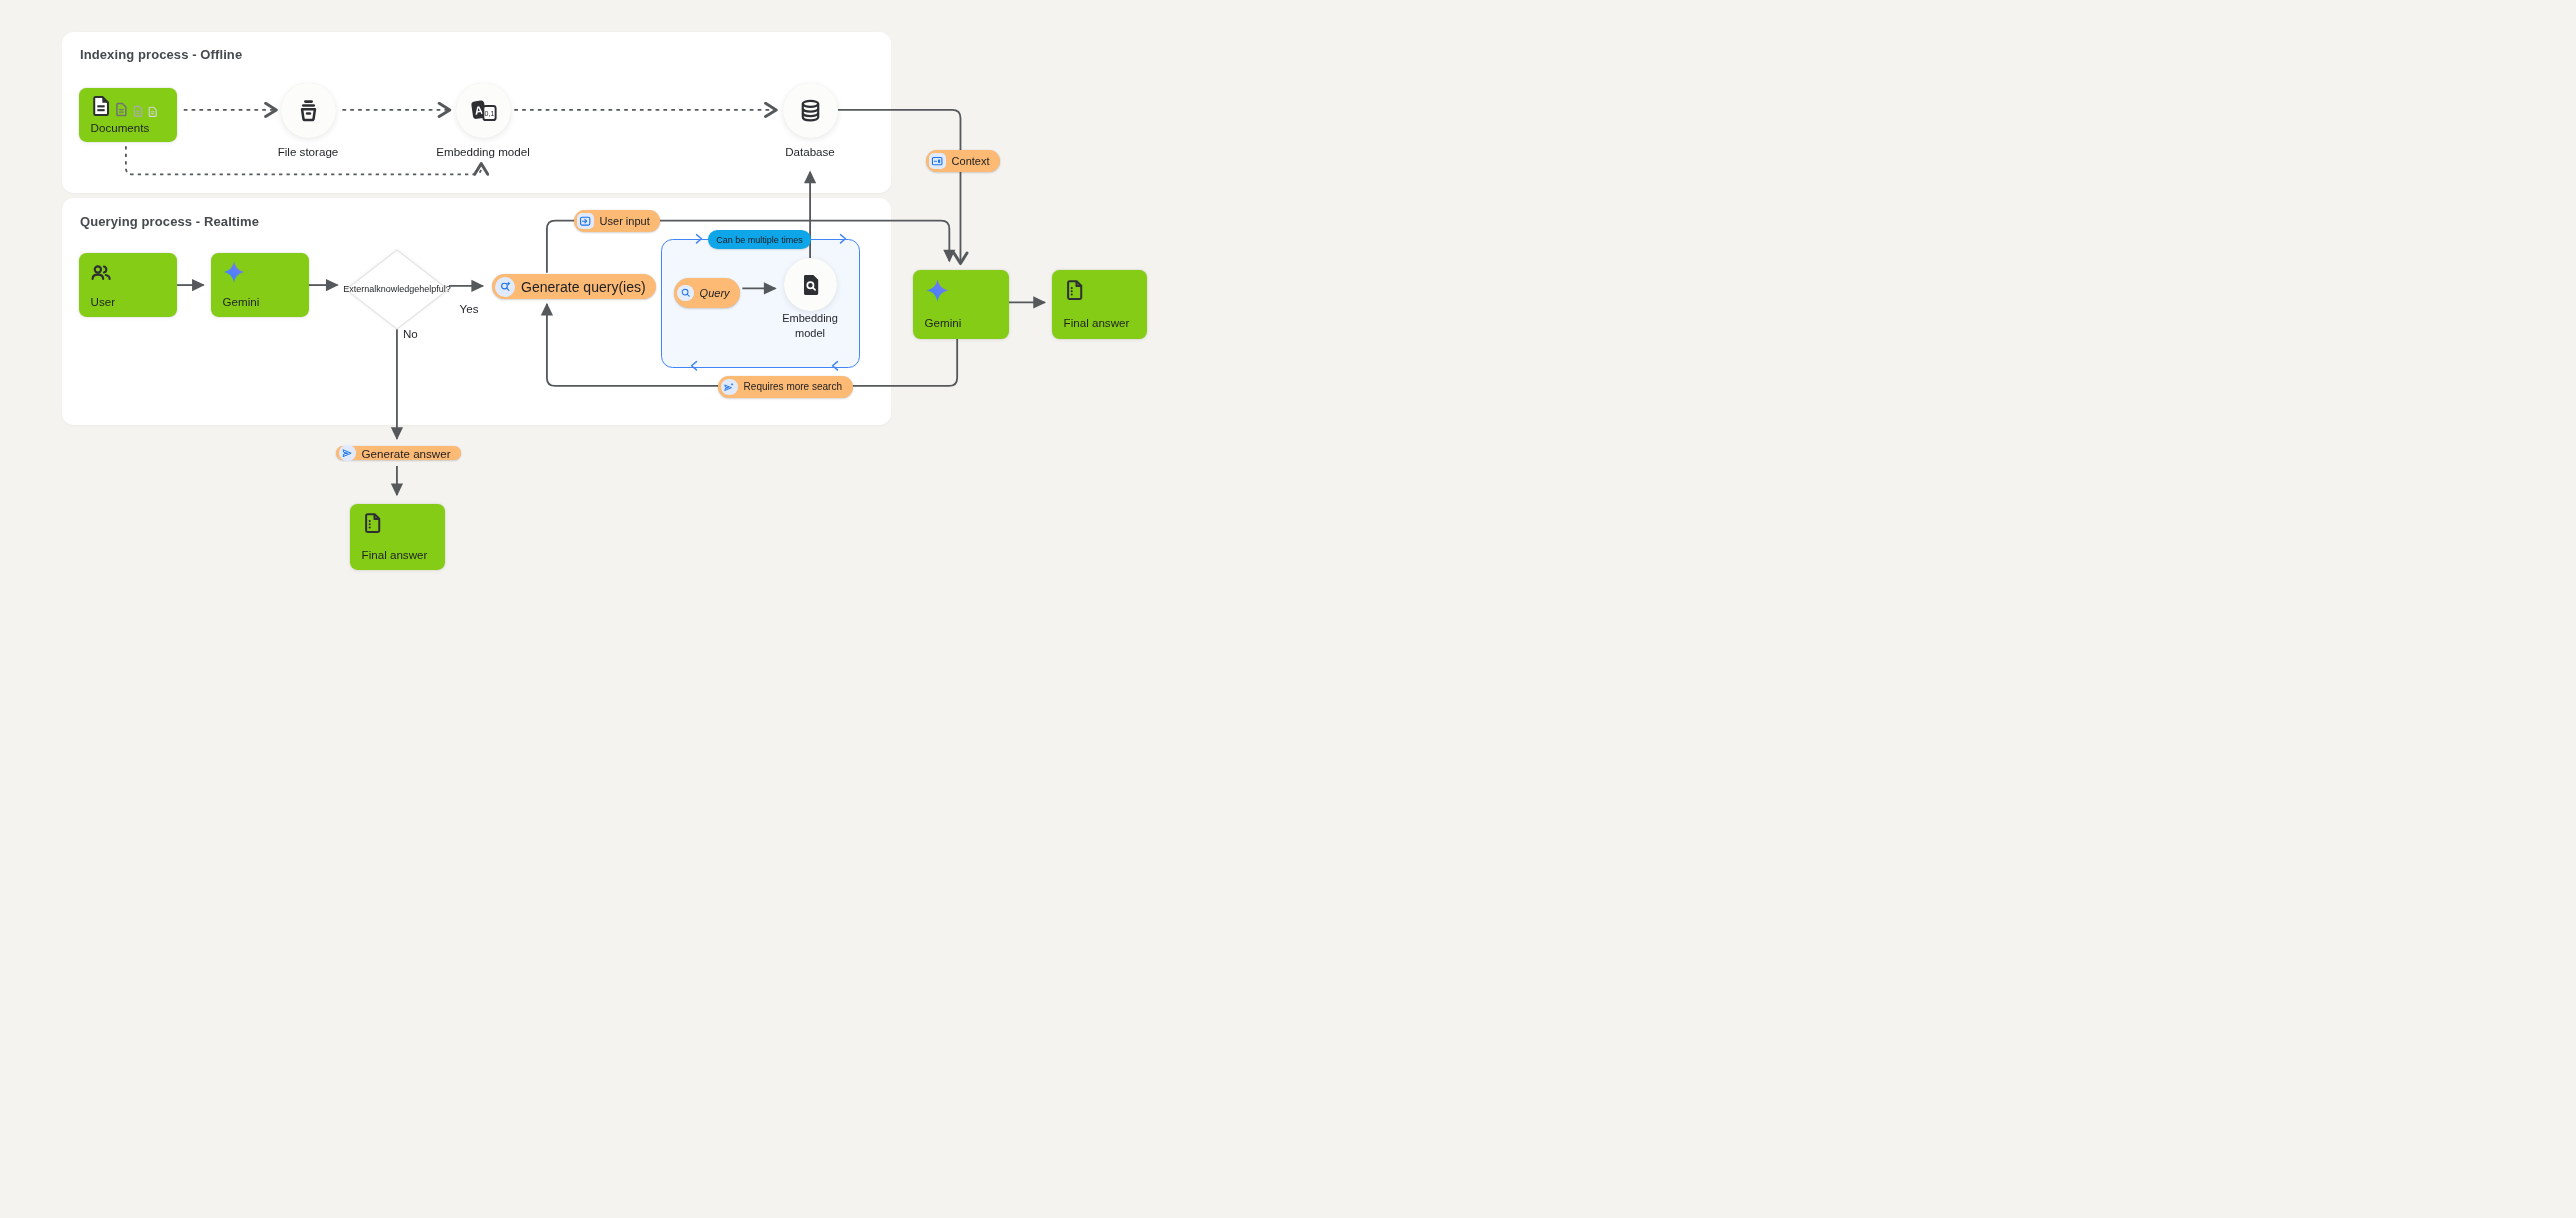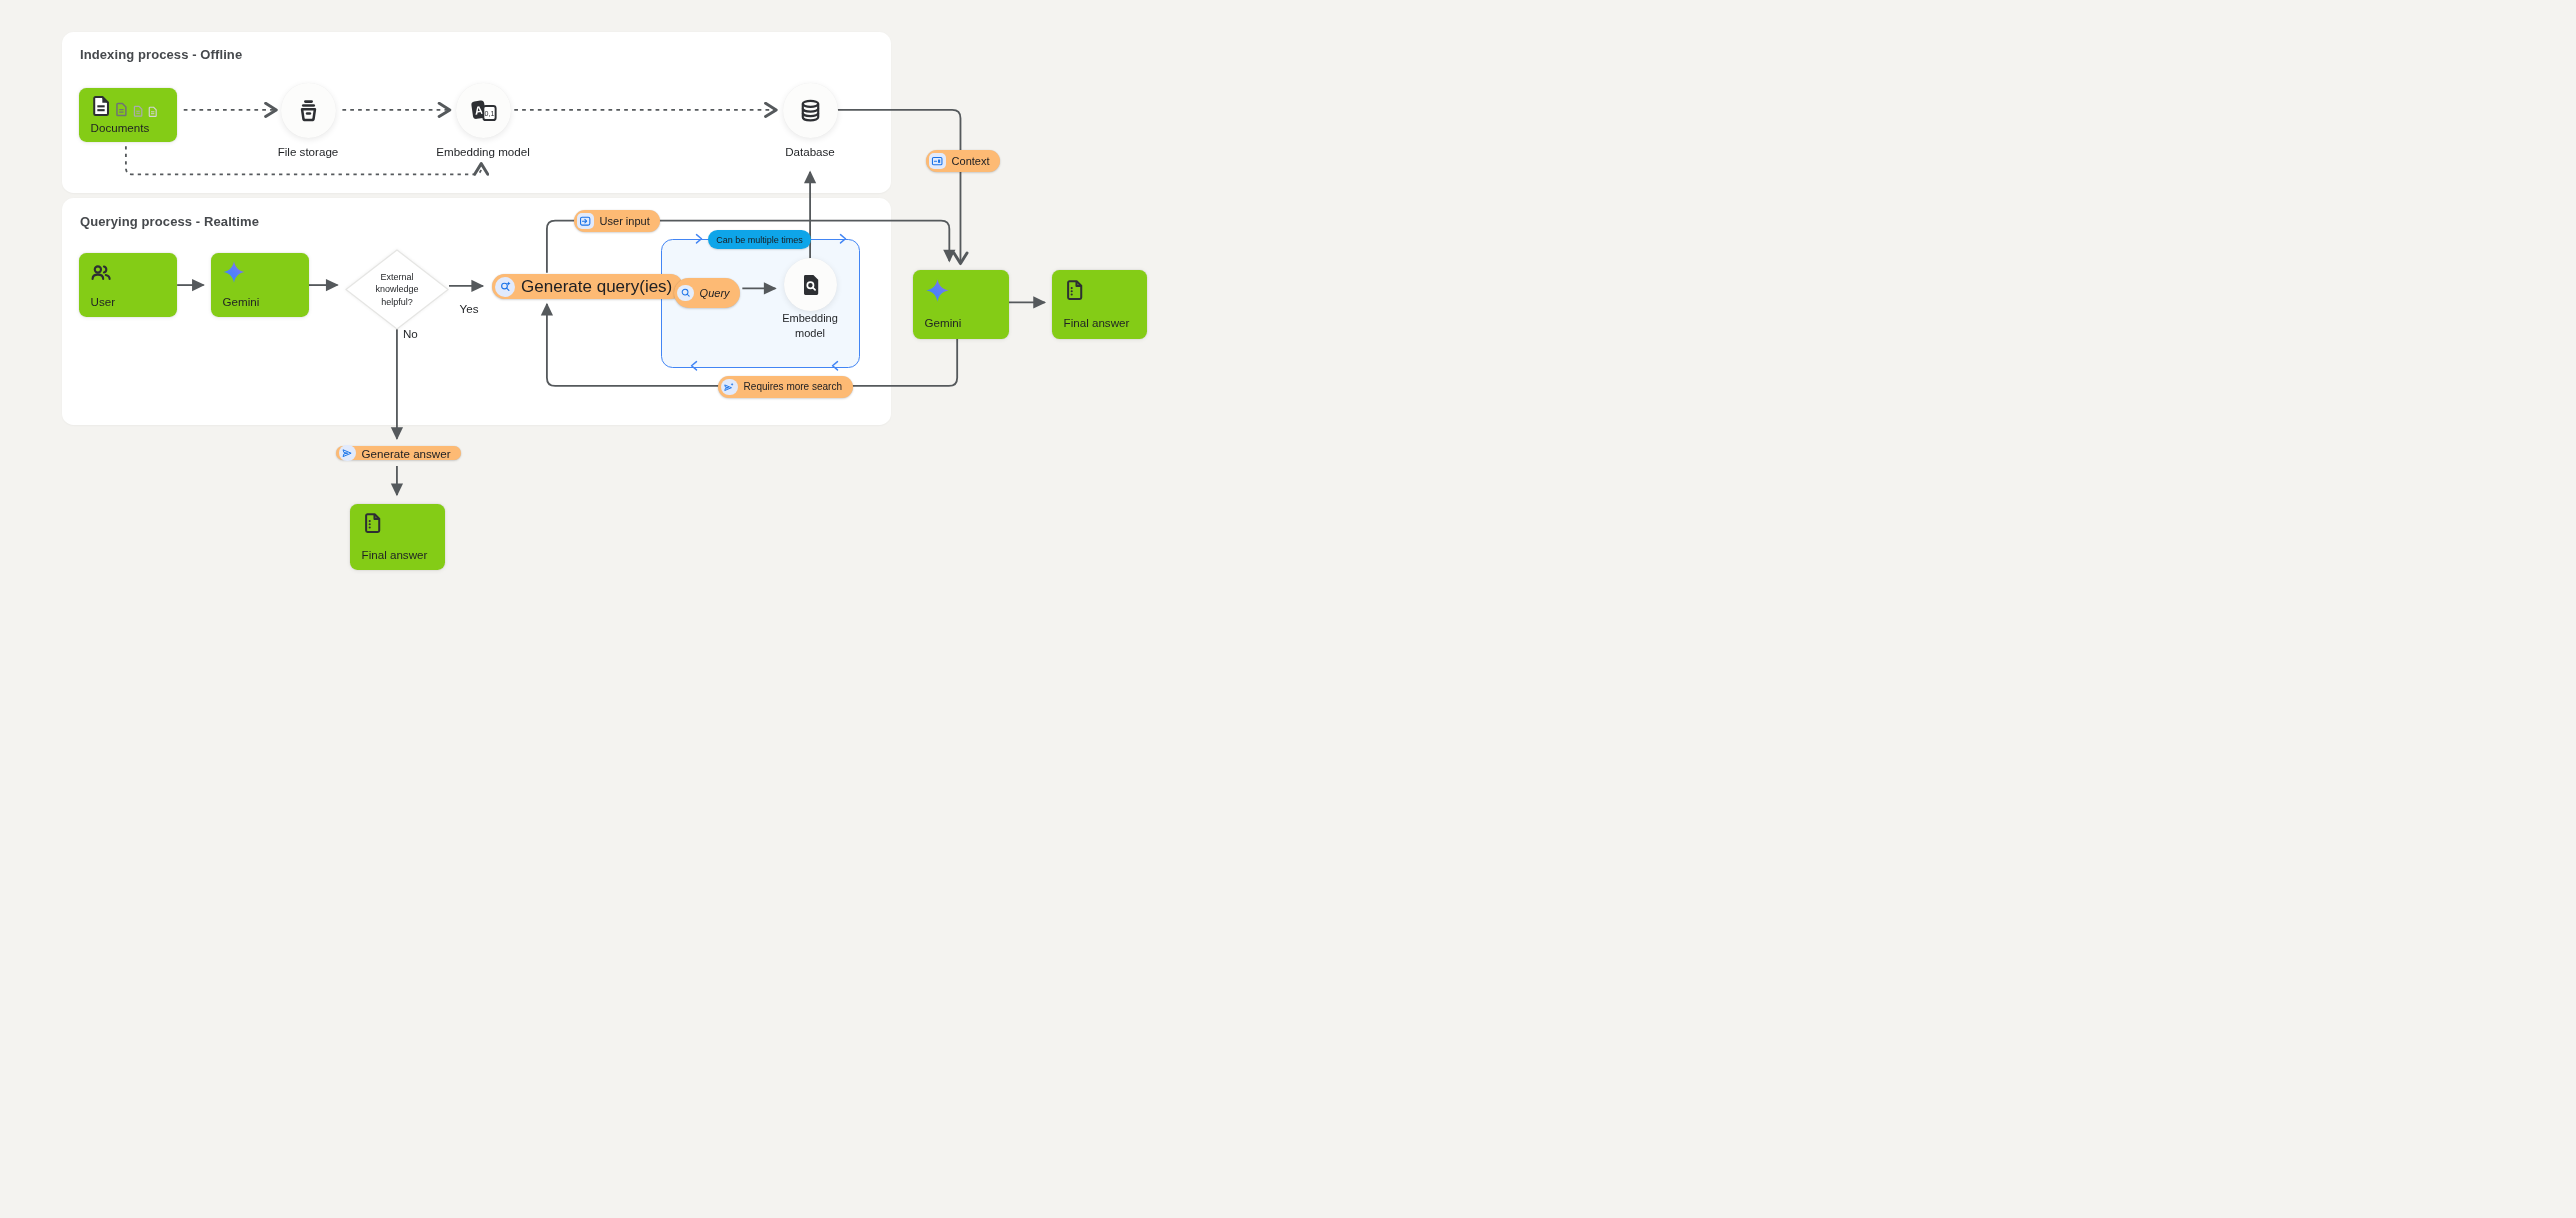--- a/index.html
+++ b/index.html
@@ -11,21 +11,21 @@
   .circ{position:absolute;background:#fcfcfb;border-radius:50%;box-shadow:0 1.7px 6.6px rgba(0,0,0,.09),0 0 0.8px rgba(0,0,0,.06);display:flex;align-items:center;justify-content:center;z-index:10;}
   .nlabel{position:absolute;width:132px;text-align:center;font-size:11.6px;color:#1f2124;z-index:10;}
   .pill{position:absolute;background:#fdba74;border-radius:826px;display:flex;align-items:center;gap:5.8px;box-shadow:0 0.8px 2.1px rgba(32,33,36,.22),0 0 0.8px rgba(32,33,36,.12);padding:0 10.7px 0 3.3px;font-size:11px;color:#202124;white-space:nowrap;z-index:12;}
   .chip{width:16.5px;height:16.5px;border-radius:50%;background:#e1eafc;display:flex;align-items:center;justify-content:center;flex:0 0 auto;}
   .chip.sq{border-radius:5px;}
   .chip.lg{width:20px;height:20px;}
   .loopbox{position:absolute;background:#f2f8fe;border:1.3px solid #4285f4;border-radius:11.6px;z-index:2;}
   .bluechev{position:absolute;z-index:6;}
   .tinypill{position:absolute;background:#0ea5e9;border-radius:826px;box-shadow:0 0.8px 1.7px rgba(32,33,36,.2);font-size:9px;color:#1b1c1e;display:flex;align-items:center;padding:0 8.3px;white-space:nowrap;z-index:12;}
   .diamond-wrap{position:absolute;z-index:10;}
-  .diamond-text{position:absolute;display:flex;flex-direction:column;align-items:center;justify-content:center;text-align:center;font-size:9px;line-height:12.4px;color:#26282b;z-index:11;}
+  .diamond-text{position:absolute;display:flex;flex-direction:row;align-items:center;justify-content:center;text-align:center;font-size:9px;line-height:12.4px;color:#26282b;z-index:11;}
   #connectors{position:absolute;left:0;top:0;z-index:5;pointer-events:none;}
   .yn{position:absolute;font-size:11.6px;color:#26282b;z-index:11;}
   svg{display:block;}
 </style>
 </head>
 <body>
 
 <div id="canvas">
 
   <svg width="0" height="0" style="position:absolute" aria-hidden="true">
@@ -206,21 +206,21 @@
       </svg>
   </div>
   <div class="diamond-text" style="left:341px;top:245px;width:112px;height:89px;">
     <div>External</div>
     <div>knowledge</div>
     <div>helpful?</div>
   </div>
   <div class="yn" style="left:454px;top:268px;width:30px;text-align:center;margin-top:34px;">Yes</div>
   <div class="yn" style="left:403px;top:327px;">No</div>
 
-  <div class="pill" style="left:492px;top:274px;height:25px;font-size:17px;">
+  <div class="pill" style="left:492px;top:274px;height:25px;font-size:14px;">
     <span class="chip lg">
       <svg viewBox="0 0 24 24" width="13.2" height="13.2">
           <circle cx="10" cy="11" r="5.2" fill="none" stroke="#1a73e8" stroke-width="2"></circle>
           <path d="M13.9 14.9 18 19" stroke="#1a73e8" stroke-width="2" stroke-linecap="round"></path>
           <path d="M17.5 2.8c.55 2.2 1.45 3.1 3.65 3.65-2.2.55-3.1 1.45-3.65 3.65-.55-2.2-1.45-3.1-3.65-3.65 2.2-.55 3.1-1.45 3.65-3.65Z" fill="#1a73e8"></path>
         </svg>
     </span>
     <span>Generate query(ies)</span>
   </div>
 

